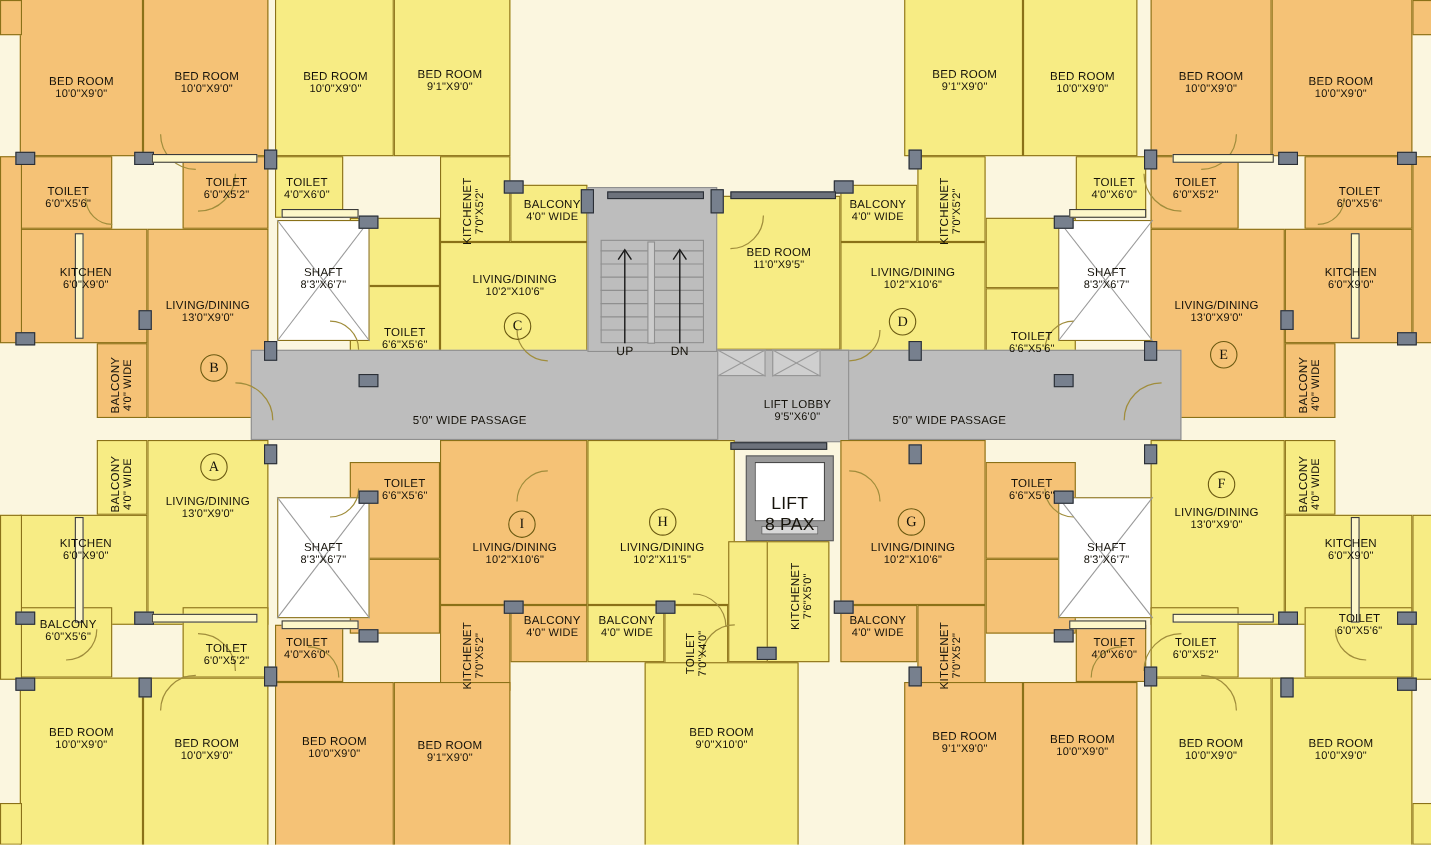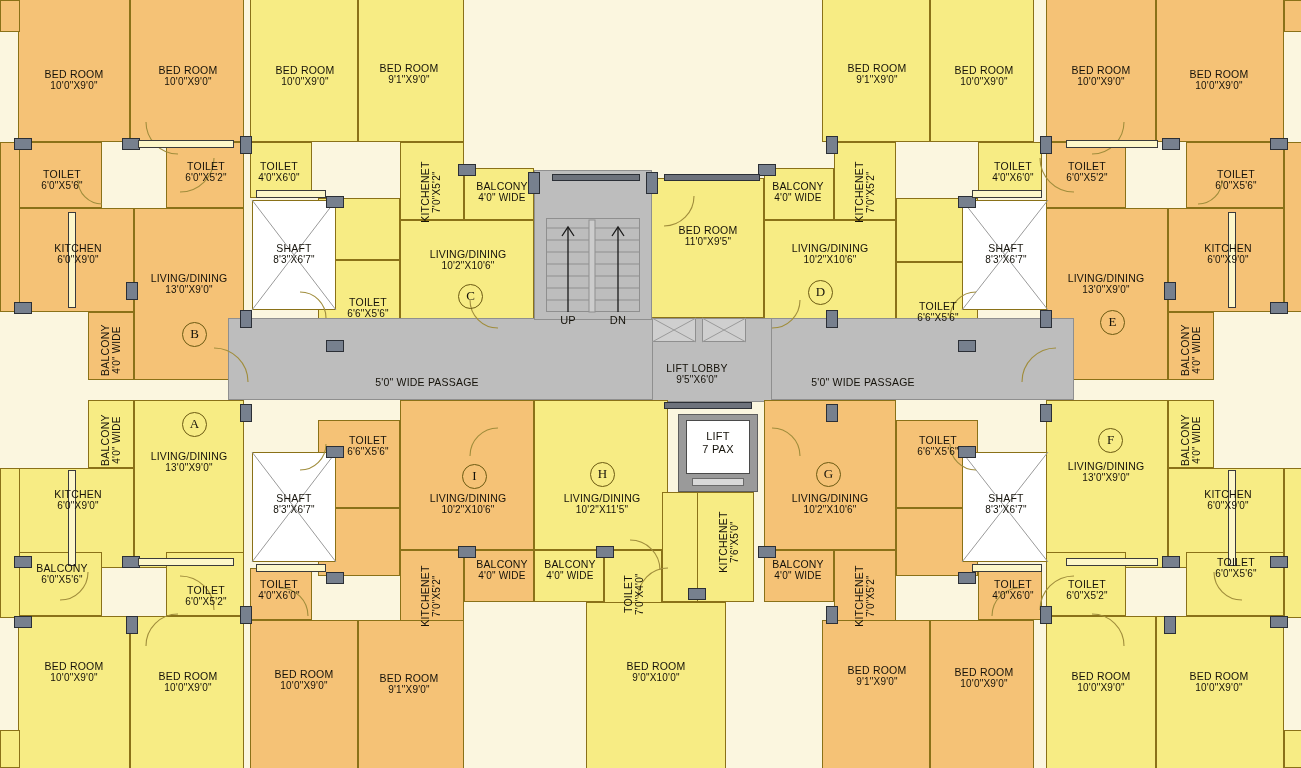--- a/index.html
+++ b/index.html
@@ -326,27 +326,27 @@
     </div>
   <div class="lbl" style="left:252px;top:242px;width:84px;">
       <b>SHAFT</b>
       <b class="d">8'3"X6'7"</b>
     </div>
 
   <div class="lbl" style="left:548px;top:314px;width:40px;font-size:11px;">UP</div>
   <div class="lbl" style="left:598px;top:314px;width:40px;font-size:11px;">DN</div>
   <div class="lbl" style="left:352px;top:376px;width:150px;font-size:10.5px;">5'0" WIDE PASSAGE</div>
   <div class="lbl" style="left:788px;top:376px;width:150px;font-size:10.5px;">5'0" WIDE PASSAGE</div>
-  <div class="lbl" style="left:632px;top:362px;width:130px;">
+  <div class="lbl" style="left:660px;top:362px;width:130px;">
       <b>LIFT LOBBY</b>
       <b class="d">9'5"X6'0"</b>
     </div>
-  <div class="lbl" style="left:686px;top:430px;width:64px;font-size:11px;">
+  <div class="lbl" style="left:686px;top:450px;width:64px;font-size:16px;">
       <b>LIFT</b>
-      <b>7 PAX</b>
+      <b>8 PAX</b>
     </div>
   <div class="lbl" style="left:656px;top:224px;width:104px;">
       <b>BED ROOM</b>
       <b class="d">11'0"X9'5"</b>
     </div>
 
   <div class="lbl" style="left:828px;top:62px;width:98px;">
       <b>BED ROOM</b>
       <b class="d">9'1"X9'0"</b>
     </div>

